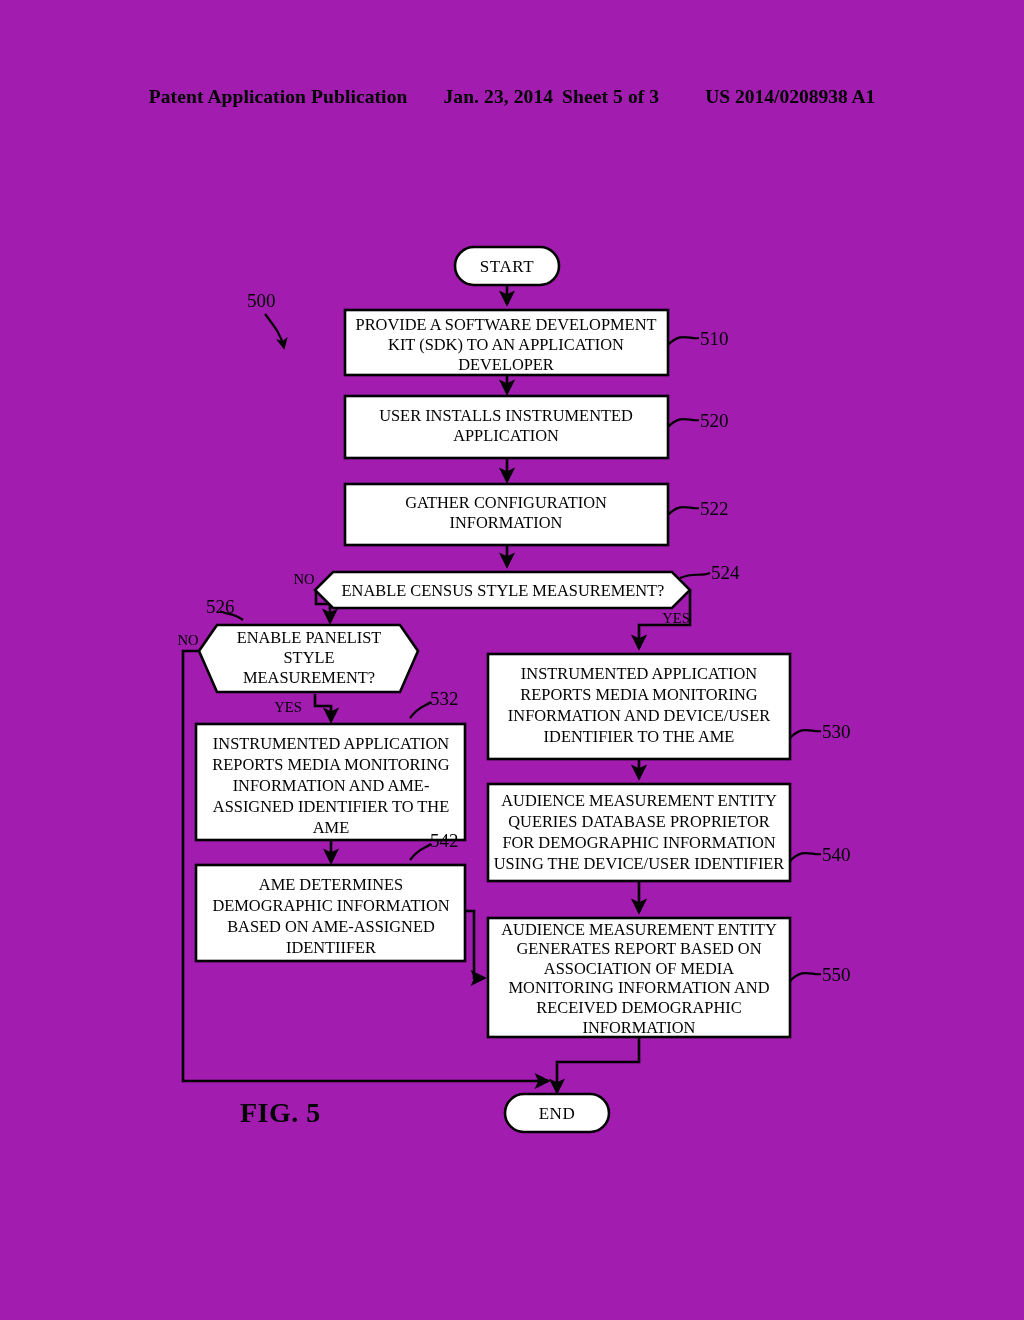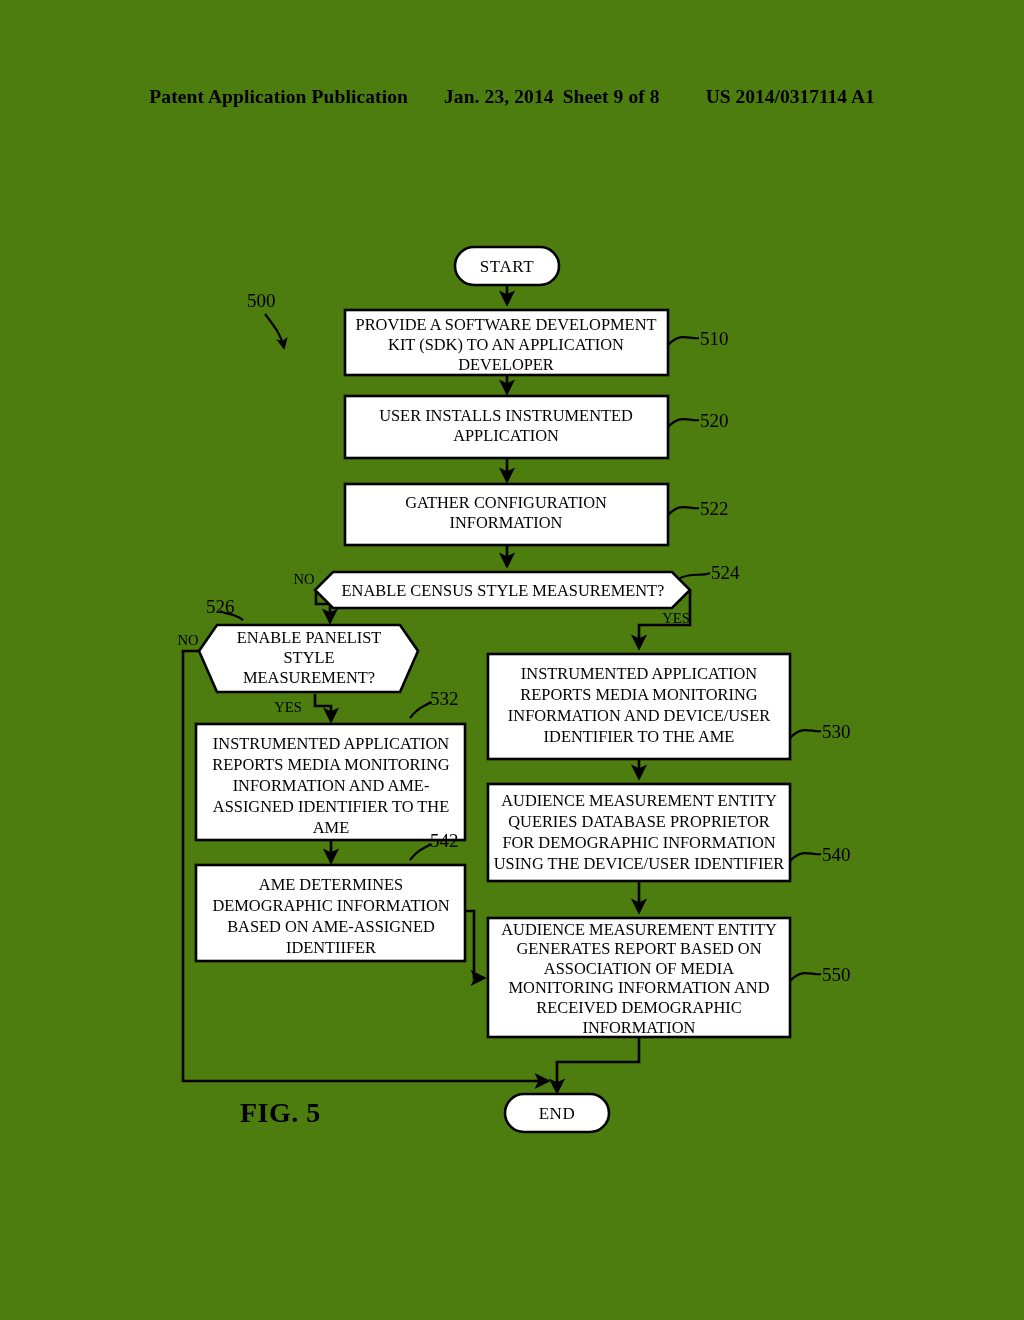--- a/index.html
+++ b/index.html
@@ -11,21 +11,21 @@
     width: 1024px;
     height: 1320px;
     position: relative;
     font-family: "Liberation Serif", "DejaVu Serif", serif;
     color: #000000;
     overflow: hidden;
   }
   #page {
     position: absolute;
     inset: 0;
-    background: #4d7c0f;
+    background: #a21caf;
   }
   .hdr {
     position: absolute;
     top: 86px;
     left: 0;
     width: 1024px;
     display: flex;
     justify-content: center;
     align-items: baseline;
     font-family: "Liberation Serif", "DejaVu Serif", serif;
@@ -66,22 +66,22 @@
   .leader { stroke: #000000; stroke-width: 2.2; fill: none; }
 </style>
 </head>
 <body>
 
 <div id="page">
 
   <div class="hdr">
     <span class="h-pub">Patent Application Publication</span>
     <span class="h-date">Jan. 23, 2014</span>
-    <span class="h-sheet">Sheet 9 of 8</span>
-    <span class="h-num">US 2014/0317114 A1</span>
+    <span class="h-sheet">Sheet 5 of 3</span>
+    <span class="h-num">US 2014/0208938 A1</span>
   </div>
 
   <svg id="flow" viewBox="0 0 1024 1320">
     <defs>
       <marker id="arrow" viewBox="0 0 12 12" refX="9.2" refY="6" markerWidth="7.2" markerHeight="7.2" orient="auto-start-reverse">
         <path d="M 0.6 0.8 L 11 6 L 0.6 11.2 L 3 6 Z" fill="#000000"></path>
       </marker>
       <marker id="arrowsm" viewBox="0 0 12 12" refX="9.4" refY="6" markerWidth="6.4" markerHeight="6.4" orient="auto-start-reverse">
         <path d="M 0.8 1 L 11 6 L 0.8 11 L 3.2 6 Z" fill="#000000"></path>
       </marker>

